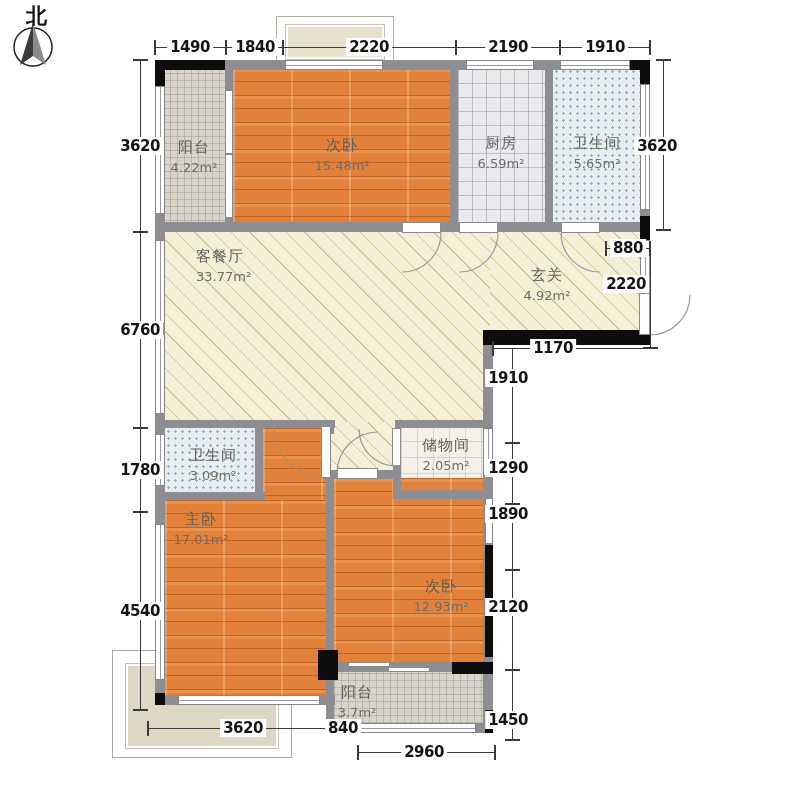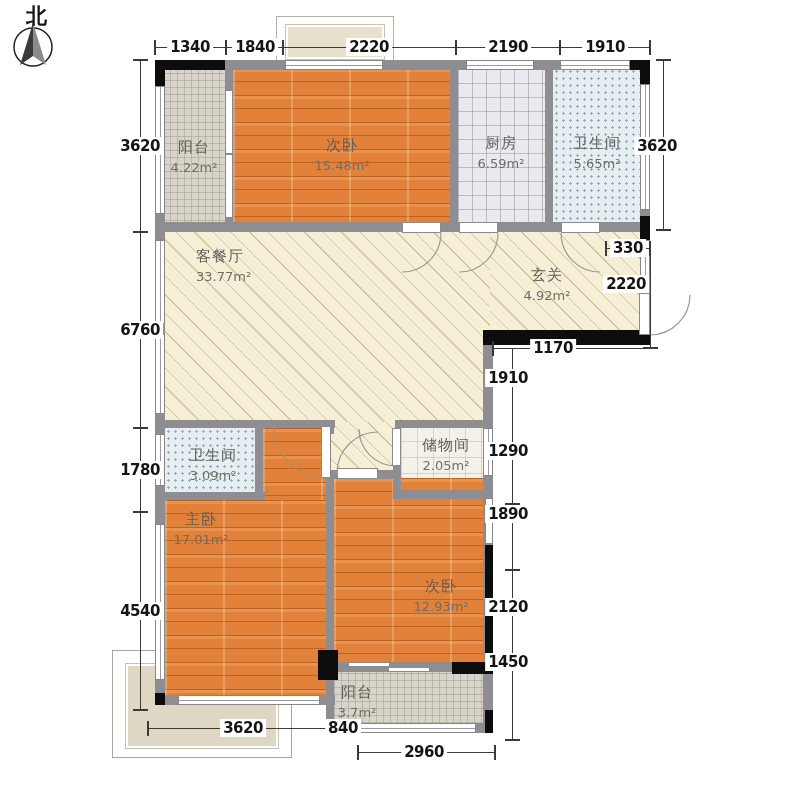--- a/index.html
+++ b/index.html
@@ -239,39 +239,39 @@
   <div class="tickH" style="left:512px;top:740px"></div>
 
   <div class="dline" style="left:148px;top:728px;width:212px;height:1px"></div>
   <div class="tickV" style="left:148px;top:728px"></div>
   <div class="tickV" style="left:330px;top:728px"></div>
   <div class="tickV" style="left:360px;top:728px"></div>
   <div class="dline" style="left:358px;top:752px;width:137px;height:1px"></div>
   <div class="tickV" style="left:358px;top:752px"></div>
   <div class="tickV" style="left:495px;top:752px"></div>
 
-  <div class="dim" style="left:190px;top:47px">1340</div>
+  <div class="dim" style="left:190px;top:47px">1490</div>
   <div class="dim" style="left:255px;top:47px">1840</div>
   <div class="dim" style="left:369px;top:47px">2220</div>
   <div class="dim" style="left:508px;top:47px">2190</div>
   <div class="dim" style="left:605px;top:47px">1910</div>
 
   <div class="dim" style="left:140px;top:146px">3620</div>
   <div class="dim" style="left:140px;top:330px">6760</div>
   <div class="dim" style="left:140px;top:470px">1780</div>
   <div class="dim" style="left:140px;top:611px">4540</div>
 
   <div class="dim" style="left:657px;top:146px">3620</div>
-  <div class="dim" style="left:628px;top:248px">330</div>
+  <div class="dim" style="left:628px;top:248px">880</div>
   <div class="dim" style="left:626px;top:284px">2220</div>
   <div class="dim" style="left:553px;top:348px">1170</div>
 
   <div class="dim" style="left:508px;top:378px">1910</div>
-  <div class="dim" style="left:508px;top:451px">1290</div>
+  <div class="dim" style="left:508px;top:468px">1290</div>
   <div class="dim" style="left:508px;top:514px">1890</div>
   <div class="dim" style="left:508px;top:607px">2120</div>
-  <div class="dim" style="left:508px;top:662px">1450</div>
+  <div class="dim" style="left:508px;top:720px">1450</div>
 
   <div class="dim" style="left:243px;top:728px">3620</div>
   <div class="dim" style="left:343px;top:728px">840</div>
   <div class="dim" style="left:424px;top:752px">2960</div>
 
 </div>
 
 </body></html>

